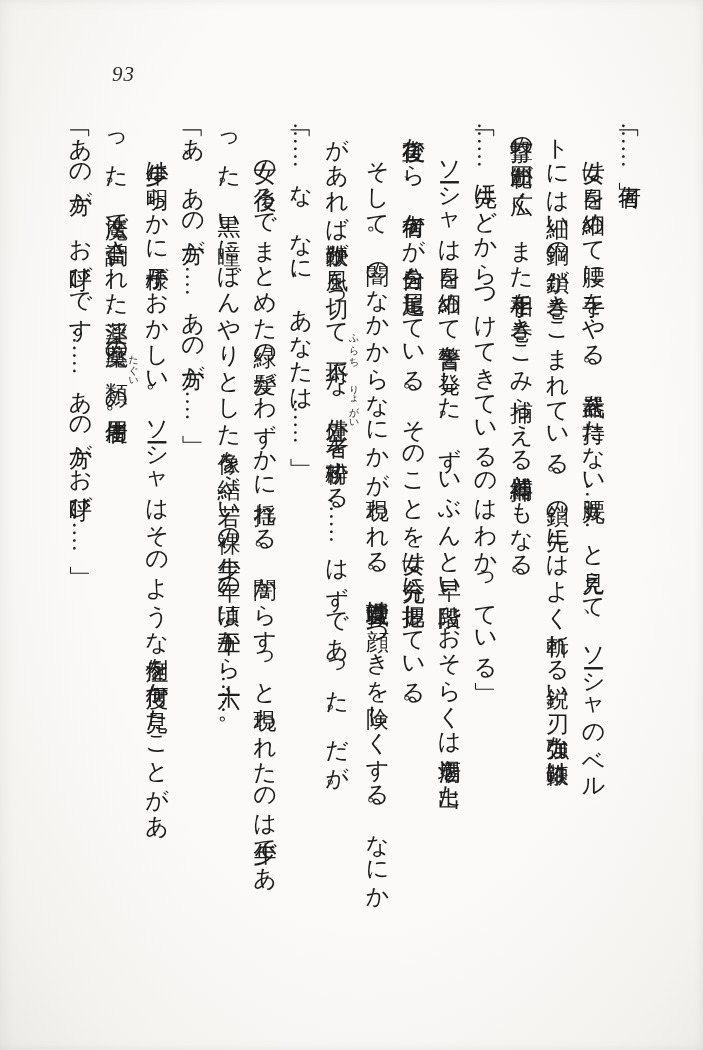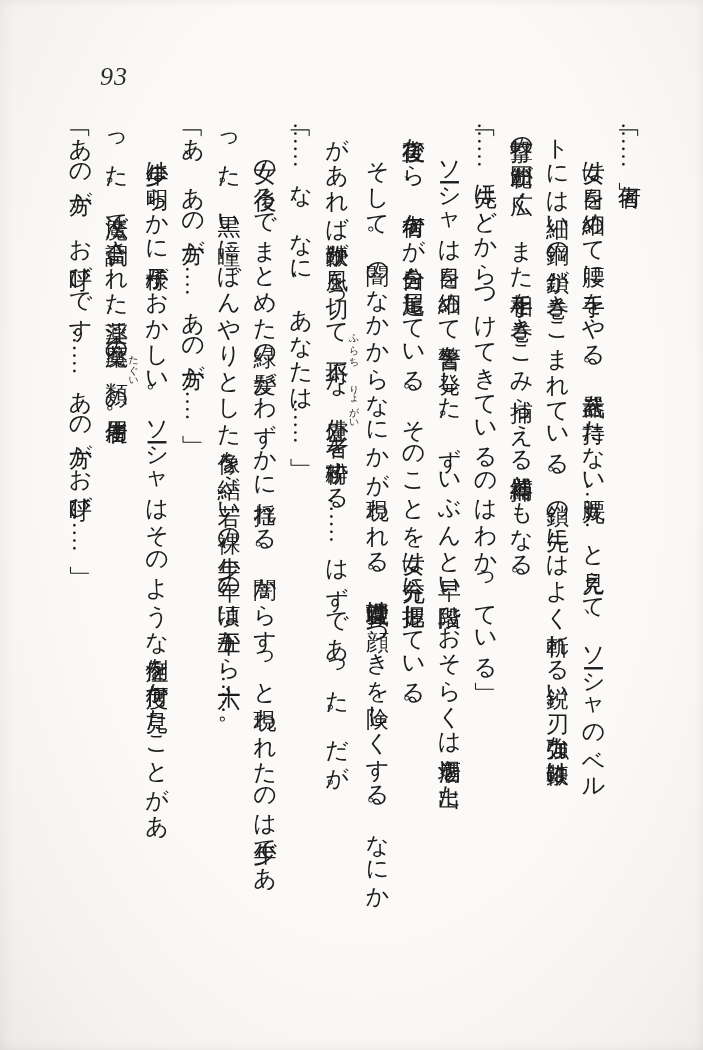--- a/index.html
+++ b/index.html
@@ -17,22 +17,22 @@
     width: 703px;
     height: 1050px;
     background: radial-gradient(ellipse at 52% 42%, #fbfaf8 55%, #f3f2ef 85%, #eceae7 100%);
     box-shadow: inset 4px 0 14px rgba(0,0,0,0.04), inset -3px 0 10px rgba(0,0,0,0.03);
     font-family: "Liberation Serif", "DejaVu Serif", serif;
     color: #1e1e1e;
   }
   .page-number {
     position: absolute;
     top: 62px;
-    left: 100px;
-    font-size: 26px;
+    left: 112px;
+    font-size: 21px;
     font-style: italic;
     color: #2b2b2b;
     letter-spacing: 1px;
   }
   .text-body {
     position: absolute;
     top: 122px;
     right: 56px;
     height: 904px;
     writing-mode: vertical-rl;

